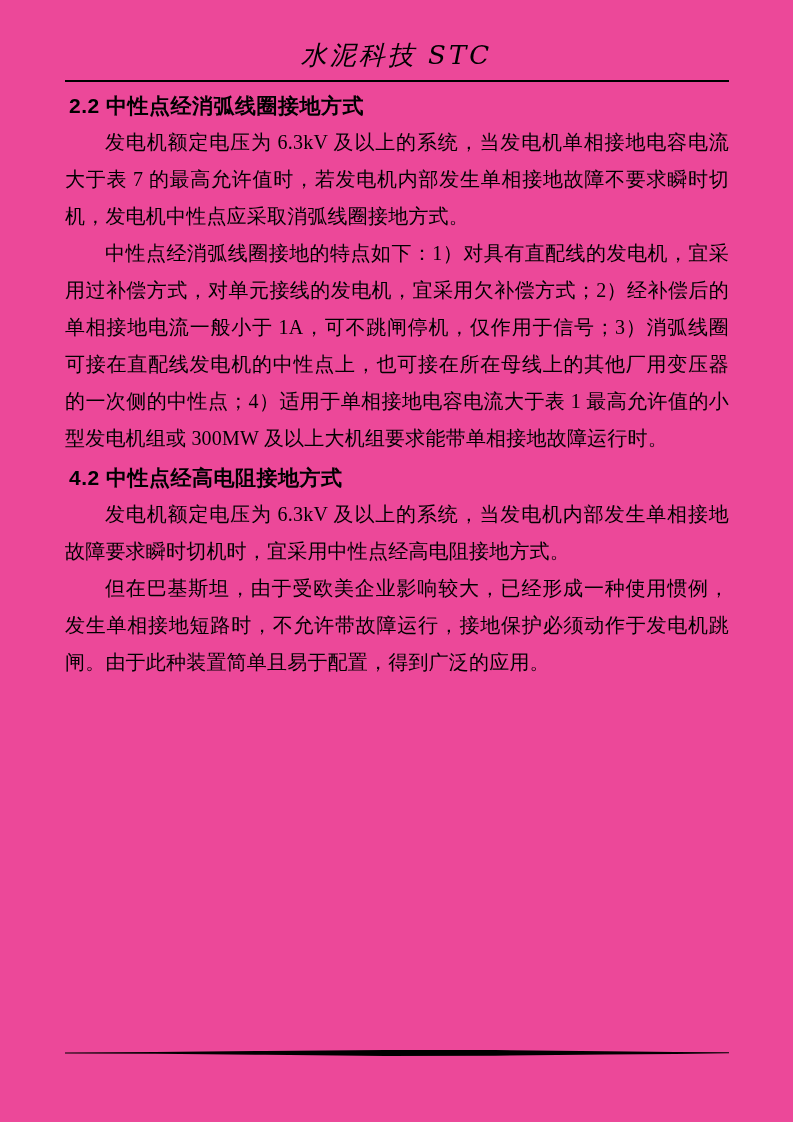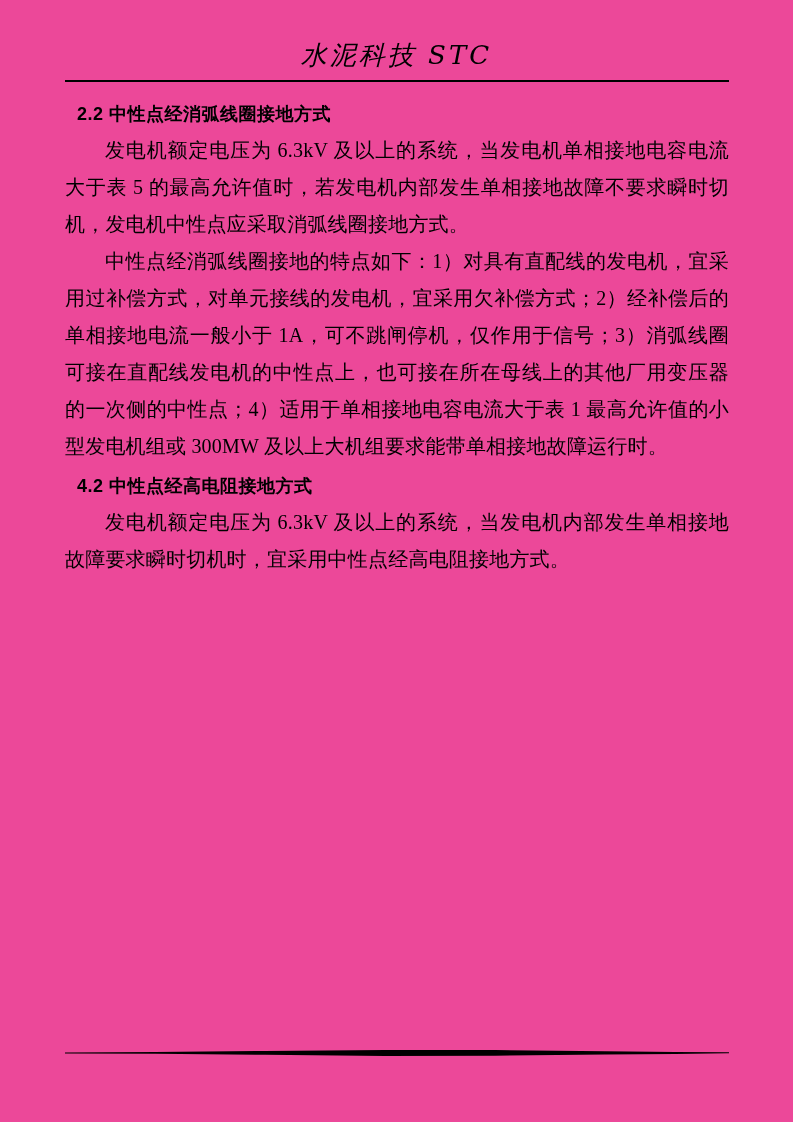--- a/index.html
+++ b/index.html
@@ -35,24 +35,24 @@
     height: 2px;
     background: #000000;
   }
   .content {
     position: absolute;
     top: 86px;
     left: 65px;
     width: 664px;
   }
   .section-heading {
-    margin: 12px;
+    margin: 4px;
     font-family: "Liberation Sans", "DejaVu Sans", sans-serif;
     font-weight: bold;
-    font-size: 18px;
+    font-size: 21px;
     line-height: 32px;
     color: #000000;
     letter-spacing: 0.5px;
   }
   .section-heading.first {
     margin-bottom: 2px;
   }
   .section-heading.second {
     margin-top: 5px;
     margin-bottom: 2px;
@@ -108,30 +108,31 @@
 <div class="page">
 
   <div class="journal-title">水泥科技 STC</div>
 
   <div class="header-rule"></div>
 
   <div class="content">
 
     <h2 class="section-heading first">2.2 中性点经消弧线圈接地方式</h2>
 
-    <p class="body-para">发电机额定电压为 6.3kV 及以上的系统，当发电机单相接地电容电流大于表 5 的最高允许值时，若发电机内部发生单相接地故障不要求瞬时切机，发电机中性点应采取消弧线圈接地方式。</p>
+    <p class="body-para">发电机额定电压为 6.3kV 及以上的系统，当发电机单相接地电容电流大于表 7 的最高允许值时，若发电机内部发生单相接地故障不要求瞬时切机，发电机中性点应采取消弧线圈接地方式。</p>
 
 
     <p class="body-para">中性点经消弧线圈接地的特点如下：1）对具有直配线的发电机，宜采用过补偿方式，对单元接线的发电机，宜采用欠补偿方式；2）经补偿后的单相接地电流一般小于 1A，可不跳闸停机，仅作用于信号；3）消弧线圈可接在直配线发电机的中性点上，也可接在所在母线上的其他厂用变压器的一次侧的中性点；4）适用于单相接地电容电流大于表 1 最高允许值的小型发电机组或 300MW 及以上大机组要求能带单相接地故障运行时。</p>
 
     <h2 class="section-heading second">4.2 中性点经高电阻接地方式</h2>
 
     <p class="body-para">发电机额定电压为 6.3kV 及以上的系统，当发电机内部发生单相接地故障要求瞬时切机时，宜采用中性点经高电阻接地方式。</p>
 
 
+    <p class="body-para">但在巴基斯坦，由于受欧美企业影响较大，已经形成一种使用惯例，发生单相接地短路时，不允许带故障运行，接地保护必须动作于发电机跳闸。由于此种装置简单且易于配置，得到广泛的应用。</p>
 
   </div>
 
   <div class="footer-rule-wrap">
     <svg viewBox="0 0 664 8" preserveAspectRatio="none">
       <polygon fill="#000000" points="0,3.6 90,3.1 200,2.0 320,0.9 430,1.1 540,2.2 610,2.9 664,3.3 664,4.3 610,4.9 540,5.6 430,6.7 320,6.9 200,5.8 90,4.7 0,4.5"></polygon>
     </svg>
   </div>
 
 

